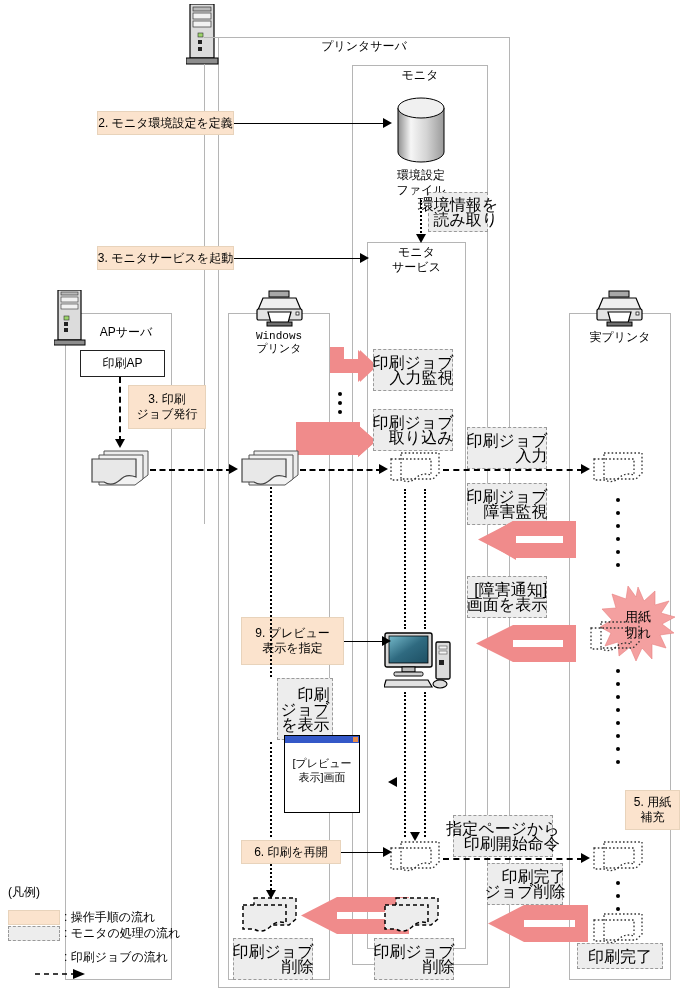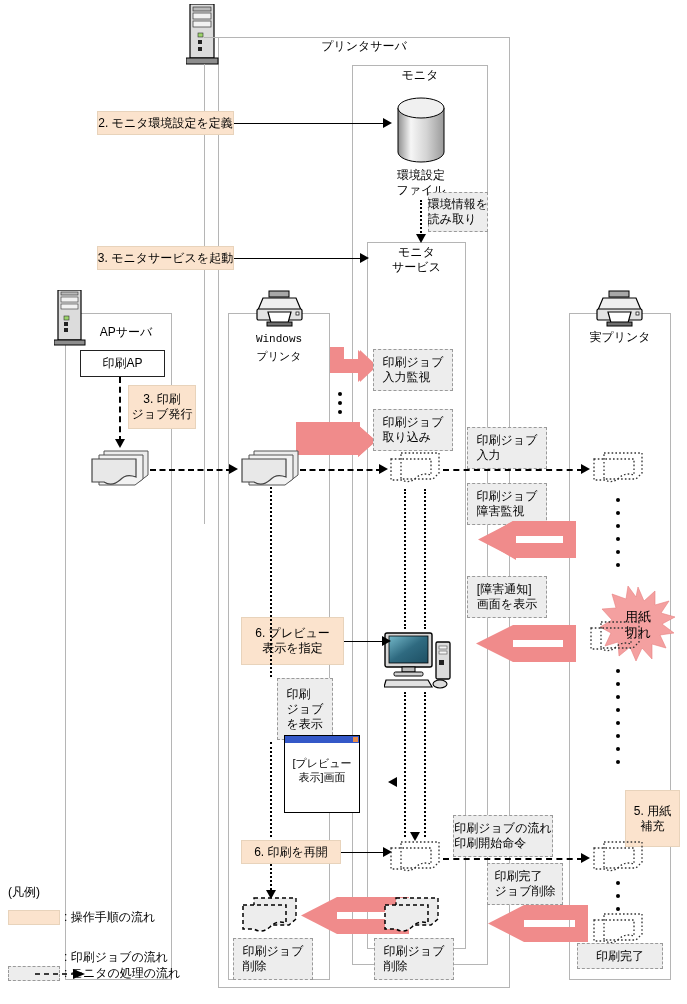--- a/index.html
+++ b/index.html
@@ -13,22 +13,22 @@
   
   .frame{border:1px solid #b5b5b5;background:transparent;}
 
   
   .step{background:#fbe3cd;border:1px solid #e8d3bb;display:flex;
         align-items:center;justify-content:center;text-align:center;
         font-size:12px;line-height:15px;white-space:pre;color:#000;}
 
   
   .proc{background:#ededed;border:1px dashed #9a9a9a;display:flex;
-        align-items:center;justify-content:center;text-align:left;
-        font-size:12px;line-height:15px;white-space:pre;color:#000;}
+        align-items:center;justify-content:center;text-align:right;
+        font-size:16px;line-height:15px;white-space:pre;color:#000;}
 
   
   .plain{background:#fff;border:1px solid #222;display:flex;
          align-items:center;justify-content:center;text-align:center;
          font-size:12px;line-height:15px;white-space:pre;}
 
   
   .txt{font-size:12px;line-height:15px;white-space:pre;text-align:center;}
   .txt-mono{font-family:"Liberation Mono","DejaVu Sans Mono",monospace;}
 
@@ -74,21 +74,21 @@
   <div class="abs txt" style="left:352px;top:68px;width:136px;">モニタ</div>
 
   <div class="abs frame" style="left:367px;top:242px;width:99px;height:707px;"></div>
   <div class="abs txt" style="left:367px;top:245px;width:99px;">モニタ
 サービス</div>
 
   <div class="abs frame" style="left:65px;top:313px;width:107px;height:667px;"></div>
   <div class="abs txt" style="left:80px;top:325px;width:92px;">APサーバ</div>
 
   <div class="abs frame" style="left:228px;top:313px;width:102px;height:667px;"></div>
-  <div class="abs txt txt-mono" style="left:228px;top:330px;width:102px;font-size:11px;line-height:18px;">Windows
+  <div class="abs txt txt-mono" style="left:228px;top:330px;width:102px;font-size:11px;line-height:13px;">Windows
 プリンタ</div>
 
   <div class="abs frame" style="left:569px;top:313px;width:102px;height:667px;"></div>
   <div class="abs txt" style="left:569px;top:330px;width:102px;">実プリンタ</div>
 
   <div class="abs" style="left:186px;top:4px;width:34px;height:62px;">
     <svg width="34" height="62" viewBox="0 0 34 62">
       <rect x="4" y="0" width="24" height="54" fill="#dcdcdc" stroke="#000" stroke-width="1.2"></rect>
       <rect x="7" y="3" width="18" height="4" fill="#b9b9b9" stroke="#333" stroke-width="0.7"></rect>
       <rect x="7" y="9" width="18" height="6" fill="#f2f2f2" stroke="#333" stroke-width="0.7"></rect>
@@ -151,21 +151,21 @@
       <rect x="0" y="50" width="31" height="5" fill="#8d8d8d" stroke="#000" stroke-width="1"></rect>
     </svg>
   </div>
 
   <div class="abs plain" style="left:80px;top:350px;width:85px;height:27px;">
     <span>印刷AP</span>
   </div>
   <div class="abs dash-v" style="left:119px;top:377px;height:65px;"></div>
   <div class="abs ahead-d" style="left:115px;top:439px;"></div>
 
-  <div class="abs step" style="left:128px;top:385px;width:68px;height:44px;">
+  <div class="abs step" style="left:128px;top:385px;width:78px;height:44px;">
     <span>3. 印刷
 ジョブ発行</span>
   </div>
 
   <div class="abs" style="left:255px;top:290px;width:50px;height:38px;">
     <svg width="50" height="38" viewBox="0 0 50 38">
       <rect x="14" y="1" width="20" height="6" fill="#a8a8a8" stroke="#000" stroke-width="1"></rect>
       <path d="M8 8 L41 8 L46 20 L3 20 Z" fill="#efefef" stroke="#000" stroke-width="1.2"></path>
       <rect x="2" y="19" width="45" height="11" rx="1.5" fill="#e2e2e2" stroke="#000" stroke-width="1.2"></rect>
       <path d="M13 22 L36 22 L33 33 L16 33 Z" fill="#fff" stroke="#000" stroke-width="1.2"></path>
@@ -305,21 +305,21 @@
       <path d="M2 50 L44 50 L48 57 L0 57 Z" fill="#e2e2e2" stroke="#000" stroke-width="1.2"></path>
       <rect x="52" y="12" width="14" height="37" rx="1.5" fill="#dcdcdc" stroke="#000" stroke-width="1.3"></rect>
       <rect x="55" y="16" width="8" height="3" fill="#f4f4f4" stroke="#555" stroke-width="0.6"></rect>
       <rect x="55" y="21" width="8" height="3" fill="#f4f4f4" stroke="#555" stroke-width="0.6"></rect>
       <rect x="55" y="30" width="5" height="5" fill="#222"></rect>
       <ellipse cx="56" cy="54" rx="7" ry="4" fill="#dcdcdc" stroke="#000" stroke-width="1.1"></ellipse>
     </svg>
   </div>
 
   <div class="abs step" style="left:241px;top:617px;width:103px;height:48px;">
-    <span>6. プレビュー
+    <span>9. プレビュー
 表示を指定</span>
   </div>
   <div class="abs hline" style="left:344px;top:641px;width:42px;"></div>
   <div class="abs ahead-r" style="left:382px;top:636px;"></div>
 
   <div class="abs proc" style="left:277px;top:678px;width:56px;height:62px;">
     <span>印刷
 ジョブ
 を表示</span>
   </div>
@@ -371,33 +371,33 @@
       </svg>
   </div>
   <div class="abs" style="left:616px;top:880px;width:4px;height:45px;">
     <svg width="4" height="45">
         <circle cx="2" cy="3" r="2" fill="#000"></circle>
         <circle cx="2" cy="16" r="2" fill="#000"></circle>
         <circle cx="2" cy="29" r="2" fill="#000"></circle>
       </svg>
   </div>
 
-  <div class="abs step" style="left:625px;top:790px;width:55px;height:57px;">
+  <div class="abs step" style="left:625px;top:790px;width:55px;height:40px;">
     <span>5. 用紙
 補充</span>
   </div>
 
   <div class="abs step" style="left:241px;top:840px;width:100px;height:24px;">
     <span>6. 印刷を再開</span>
   </div>
   <div class="abs hline" style="left:341px;top:852px;width:45px;"></div>
   <div class="abs ahead-r" style="left:383px;top:847px;"></div>
 
   <div class="abs proc" style="left:453px;top:815px;width:100px;height:42px;">
-    <span>印刷ジョブの流れ
+    <span>指定ページから
 印刷開始命令</span>
   </div>
   <div class="abs proc" style="left:487px;top:863px;width:76px;height:42px;">
     <span>印刷完了
 ジョブ削除</span>
   </div>
 
   <div class="docstack" style="left:389px;top:840px;width:56px;height:38px;">
     <svg width="56" height="38" viewBox="0 0 56 38">
       <path d="M12 2 L50 2 L50 22 L44 28 L12 28 Z" fill="none" stroke="#333" stroke-width="1.3" stroke-dasharray="1.6 2.2"></path>
@@ -468,34 +468,34 @@
 
   <div class="abs dot-v" style="left:404px;top:489px;height:140px;"></div>
   <div class="abs dot-v" style="left:424px;top:489px;height:140px;"></div>
   <div class="abs dot-v" style="left:404px;top:692px;height:145px;"></div>
   <div class="abs dot-v" style="left:424px;top:692px;height:145px;"></div>
   <div class="abs ahead-d" style="left:410px;top:832px;"></div>
 
   <div class="abs" style="left:8px;top:885px;width:200px;">
     <div class="txt" style="text-align:left;margin-bottom:9px;">(凡例)</div>
 
-    <div class="legend-row" style="margin-bottom:24px;">
+    <div class="legend-row" style="margin-bottom:0;">
       <span class="legend-sw sw-peach"></span>
       <span>: 操作手順の流れ</span>
+    </div>
+
+    <div class="legend-row" style="margin-bottom:8px;">
+      <span class="legend-sw sw-grey"></span>
+      <span>: モニタの処理の流れ</span>
     </div>
 
     <div class="legend-row">
       <span class="sw-arrow">
         <svg width="52" height="15" viewBox="0 0 52 15">
           <line x1="0" y1="8" x2="38" y2="8" stroke="#000" stroke-width="1.6" stroke-dasharray="5 4"></line>
           <polygon points="38,3 50,8 38,13" fill="#000"></polygon>
         </svg>
       </span>
       <span>: 印刷ジョブの流れ</span>
     </div>
-
-    <div class="legend-row" style="margin-bottom:8px;">
-      <span class="legend-sw sw-grey"></span>
-      <span>: モニタの処理の流れ</span>
-    </div>
   </div>
 
 </div>
 
 </body></html>

